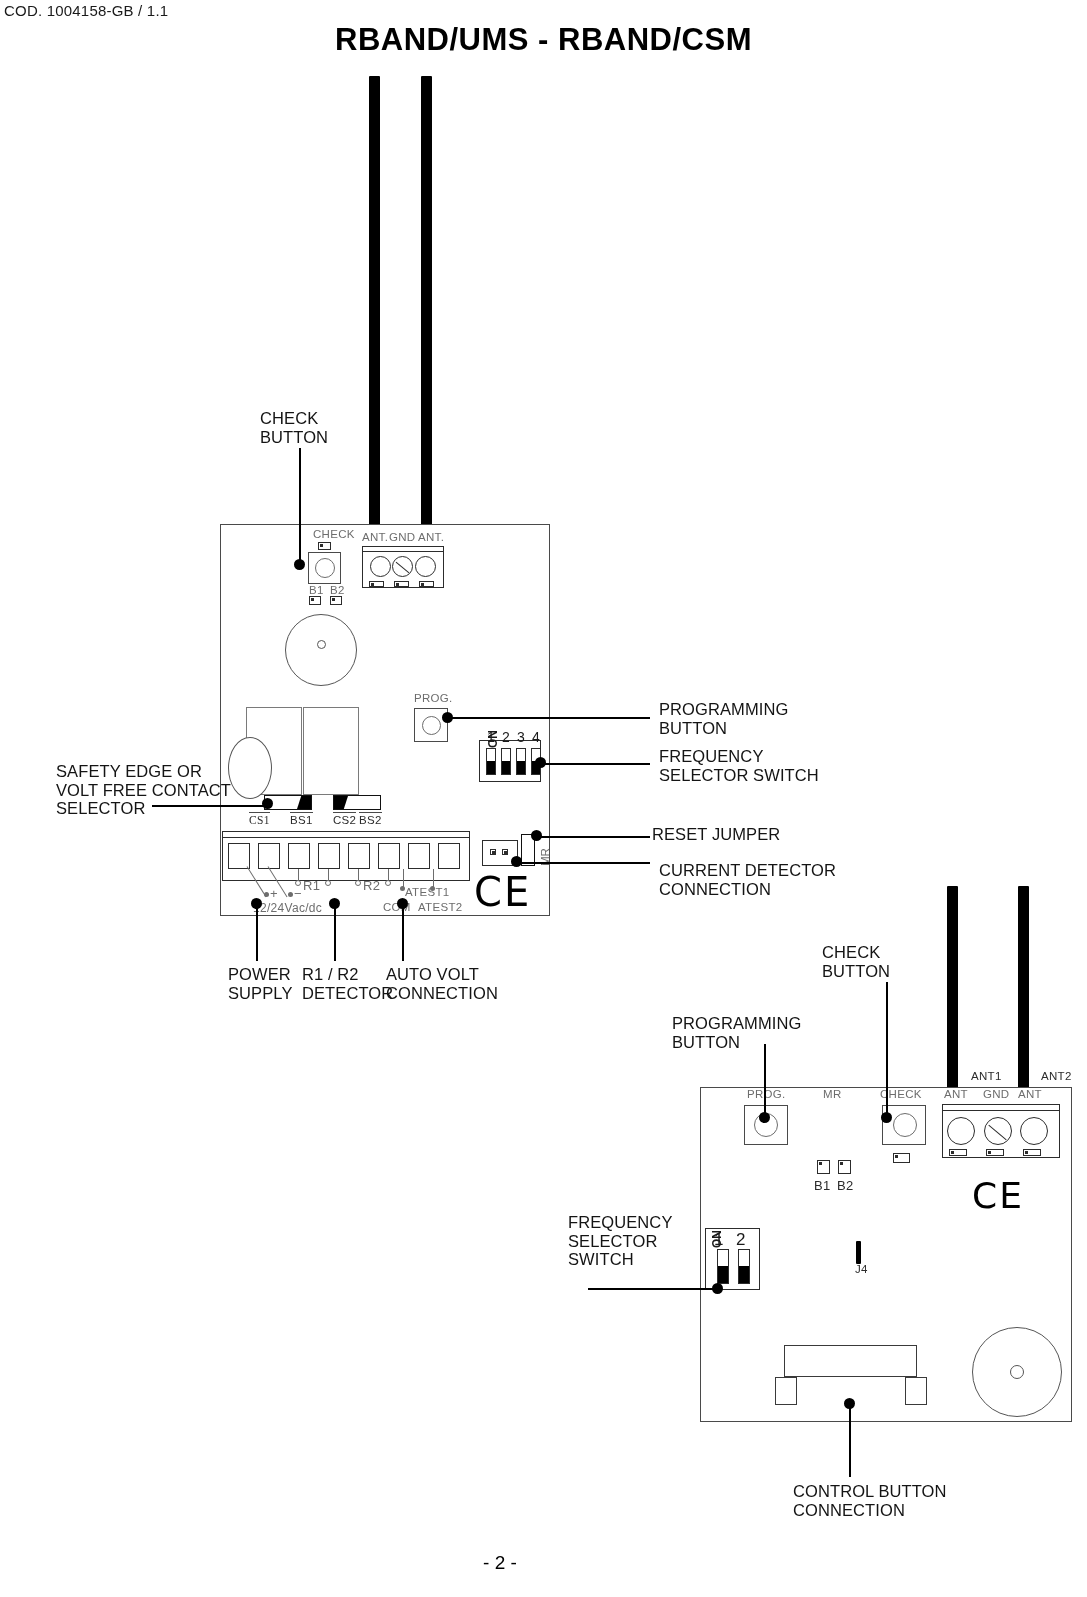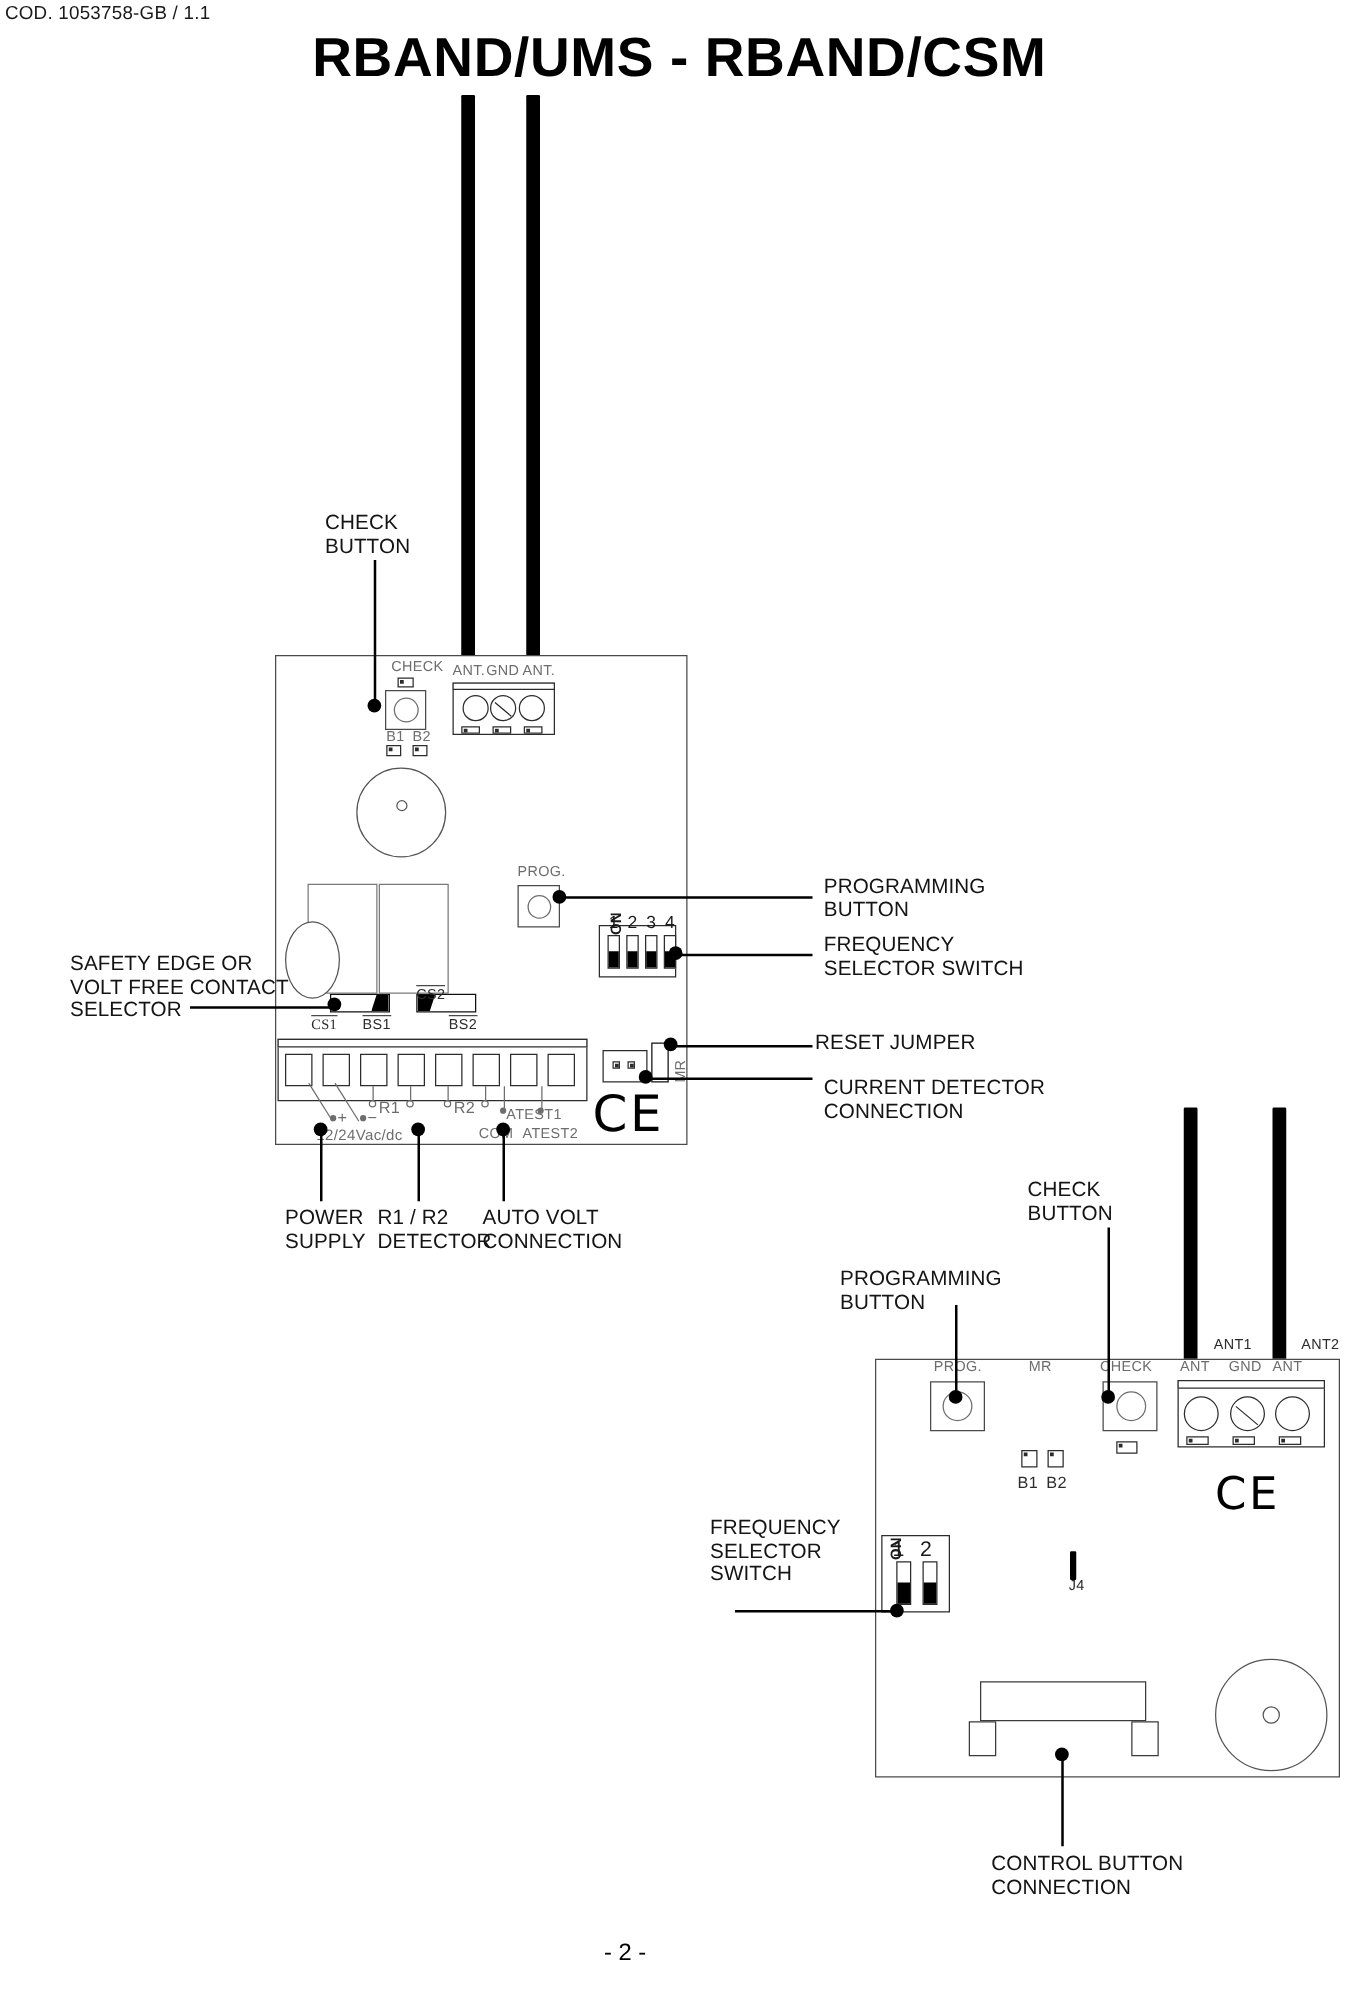--- a/index.html
+++ b/index.html
@@ -23,21 +23,21 @@
     font-size: 15px;
     letter-spacing: 0.2px;
     color: #1a1a1a;
   }
   .doc-title {
     position: absolute;
     left: 0;
     top: 22px;
     width: 1087px;
     text-align: center;
-    font-size: 44px;
+    font-size: 31px;
     font-weight: bold;
     letter-spacing: 0.5px;
   }
   .page-footer {
     position: absolute;
     left: 0;
     top: 1552px;
     width: 1000px;
     text-align: center;
     font-size: 19px;
@@ -252,21 +252,21 @@
     border-top: 1.2px solid #6d6d6d;
     height: 0;
     transform-origin: left center;
   }
 </style>
 </head>
 <body>
 
 <div class="page">
 
-  <div class="doc-code">COD. 1053758-GB / 1.1</div>
+  <div class="doc-code">COD. 1004158-GB / 1.1</div>
   <div class="doc-title">RBAND/UMS - RBAND/CSM</div>
 
   <div class="antenna" style="left:369px; top:76px; width:11px; height:500px;"></div>
   <div class="antenna" style="left:421px; top:76px; width:11px; height:500px;"></div>
 
   <div class="board" style="left:220px; top:524px; width:330px; height:392px;"></div>
 
   <div class="silk" style="left:313px; top:528px;">CHECK</div>
   <div class="pad" style="left:318px; top:542px; width:13px; height:8px;"></div>
   <div class="btn-sq" style="left:308px; top:552px; width:33px; height:32px;"></div>
@@ -310,21 +310,21 @@
   <div class="dip-lever" style="left:501px; top:748px; width:10px; height:27px;"></div>
   <div class="dip-lever" style="left:516px; top:748px; width:10px; height:27px;"></div>
   <div class="dip-lever" style="left:531px; top:748px; width:10px; height:27px;"></div>
 
   <div class="sel" style="left:264px; top:795px; width:48px; height:15px;"></div>
   <div class="sel-fill" style="left:297px; top:796px; width:14px; height:13px; clip-path: polygon(30% 0,100% 0,100% 100%,0 100%);"></div>
   <div class="sel" style="left:333px; top:795px; width:48px; height:15px;"></div>
   <div class="sel-fill" style="left:334px; top:796px; width:14px; height:13px; clip-path: polygon(0 0,100% 0,70% 100%,0 100%);"></div>
   <div class="silk silk-dark" style="left:249px; top:812px; border-top:1.2px solid #4a4a4a; padding-top:1px;font-family:Liberation Serif, serif;">CS1</div>
   <div class="silk silk-dark" style="left:290px; top:812px; border-top:1.2px solid #4a4a4a; padding-top:1px;">BS1</div>
-  <div class="silk silk-dark" style="left:333px; top:788px; border-top:1.2px solid #4a4a4a; padding-top:1px;">CS2</div>
+  <div class="silk silk-dark" style="left:333px; top:812px; border-top:1.2px solid #4a4a4a; padding-top:1px;">CS2</div>
   <div class="silk silk-dark" style="left:359px; top:812px; border-top:1.2px solid #4a4a4a; padding-top:1px;">BS2</div>
 
   <div class="tb" style="left:222px; top:831px; width:248px; height:50px;"></div>
   <div class="tb" style="left:222px; top:831px; width:248px; height:7px; border-bottom:1.4px solid #2c2c2c;"></div>
   <div class="tb" style="left:228px; top:843px; width:22px; height:26px;"></div>
   <div class="tb" style="left:258px; top:843px; width:22px; height:26px;"></div>
   <div class="tb" style="left:288px; top:843px; width:22px; height:26px;"></div>
   <div class="tb" style="left:318px; top:843px; width:22px; height:26px;"></div>
   <div class="tb" style="left:348px; top:843px; width:22px; height:26px;"></div>
   <div class="tb" style="left:378px; top:843px; width:22px; height:26px;"></div>

